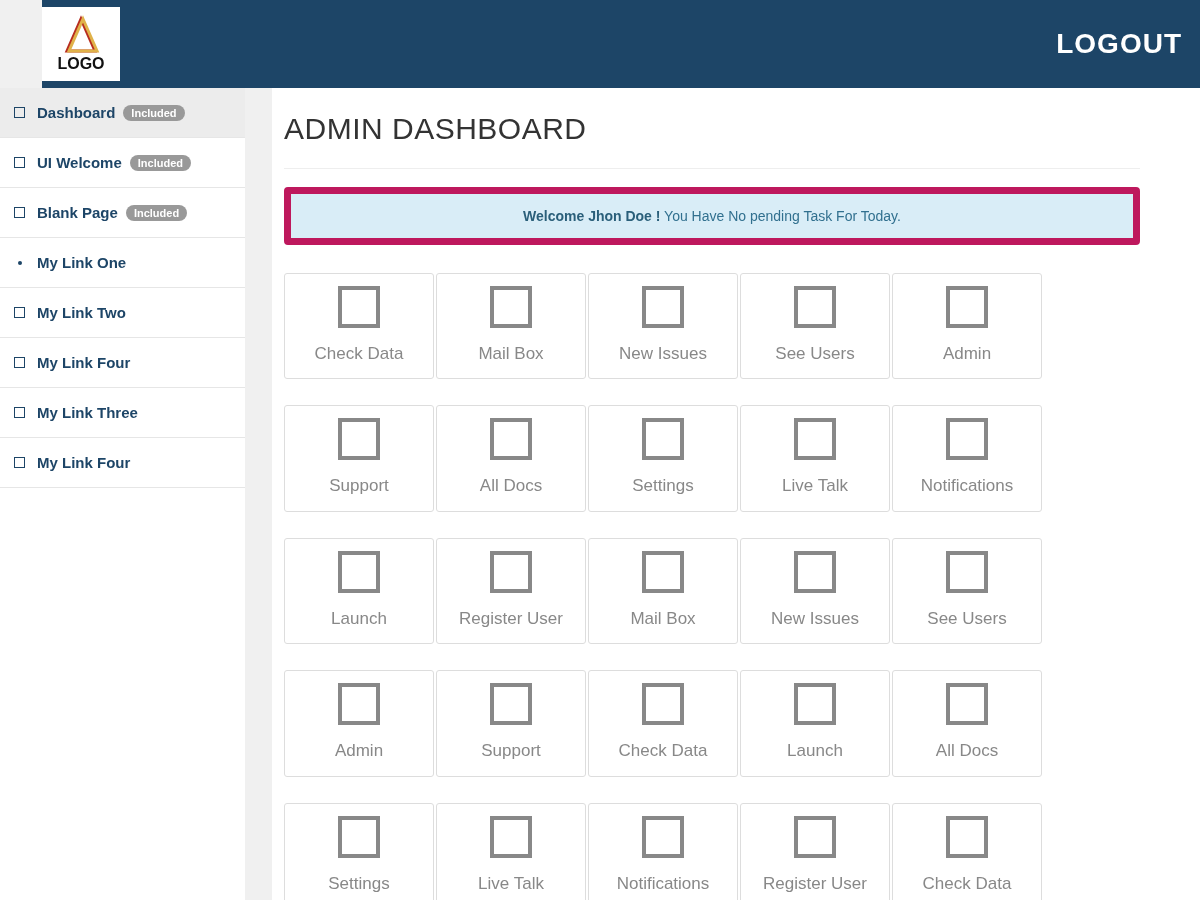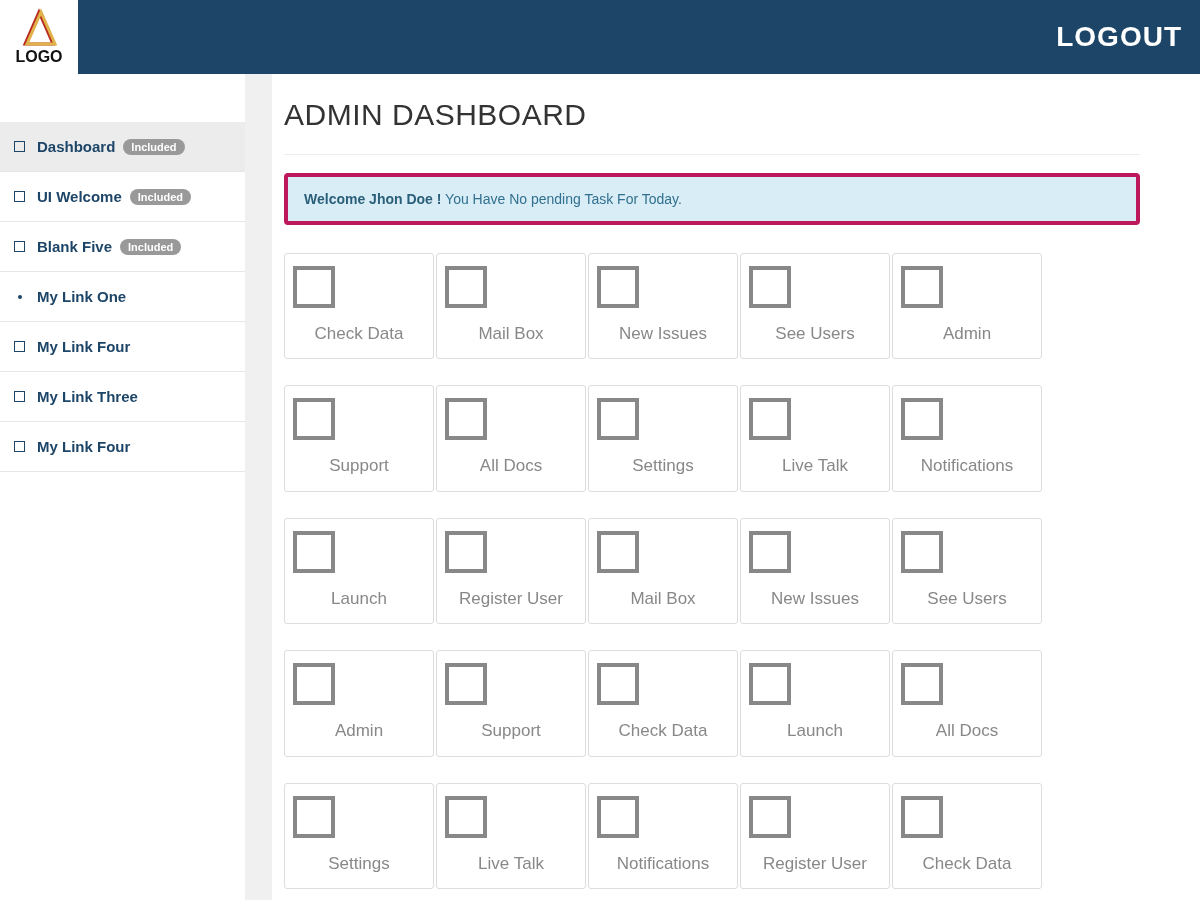--- a/index.html
+++ b/index.html
@@ -1,43 +1,44 @@
 <!DOCTYPE html>
 <html><head>
 <meta charset="utf-8">
 <style>
 * { box-sizing: border-box; margin: 0; padding: 0; }
 body { font-family: "Segoe UI", "Helvetica Neue", Arial, sans-serif; background: #f0f0f0; width: 1200px; height: 900px; overflow: hidden; }
 
 .topbar {
   background: #1d4567;
-  height: 74px;
+  height: 88px;
   display: flex;
   align-items: center;
   justify-content: space-between;
   padding: 0 18px 0 0;
   position: relative;
+  margin-left: 42px;
 }
 .logo-box {
   width: 78px; height: 74px;
   background: #fff;
   display: flex; flex-direction: column; align-items: center; justify-content: center;
   font-weight: 700; font-size: 16px; color: #111;
 }
 .logo-box svg { width: 40px; height: 40px; }
 .logout {
   color: #fff; font-size: 28px; font-weight: 700; letter-spacing: 1px; cursor: pointer;
 }
 
 .layout { display: flex; height: 826px; }
 
 .sidebar {
   width: 245px; background: #fff;
 }
-.sidebar ul { list-style: none; margin-top: 48px; }
+.sidebar ul { list-style: none; }
 .sidebar li {
   padding: 16px 14px;
   border-bottom: 1px solid #e6e6e6;
   color: #1d4567;
   font-size: 15px;
   font-weight: 600;
   display: flex; align-items: center;
   cursor: pointer;
 }
 .sidebar li.active { background: #ececec; }
@@ -54,30 +55,30 @@
 
 .main {
   flex: 1; background: #fff; margin-left: 27px; padding: 24px 60px 0 12px;
   overflow: hidden;
 }
 .page-title {
   font-size: 30px; font-weight: 400; color: #333; letter-spacing: 0.5px;
 }
 hr.rule { border: none; border-top: 1px solid #eee; margin: 22px 0 18px; }
 .alert {
-  background: #d9edf7; border: 4px solid #be185d; color: #31708f;
-  padding: 14px 16px; border-radius: 4px; font-size: 14px; margin-bottom: 28px;
+  background: #d9edf7; border: 7px solid #be185d; color: #31708f;
+  padding: 14px 16px; border-radius: 4px; font-size: 14px; margin-bottom: 28px; text-align: center;
 }
 .alert b { color: #2a5f7a; font-weight: 600; }
 
 .cards { display: flex; flex-wrap: wrap; gap: 0; }
 .card {
   width: 150px;
   border: 1px solid #ddd; border-radius: 3px;
-  display: flex; flex-direction: column; 
+  display: flex; flex-direction: column; align-items: center;
   padding: 12px 8px 14px;
   margin: 0 2px 26px 0;
   text-align: center;
 }
 .card .big-sq {
   width: 42px; height: 42px; border: 4px solid #888; margin-bottom: 16px;
 }
 .card .label {
   color: #888; font-size: 17px; line-height: 1.2;
 }
@@ -104,26 +105,30 @@
           <span>Dashboard</span>
           <span class="badge-pill">Included</span>
         </li>
         <li class="">
           <span class="sq-icon"></span>
           <span>UI Welcome</span>
           <span class="badge-pill">Included</span>
         </li>
         <li class="">
           <span class="sq-icon"></span>
-          <span>Blank Five</span>
+          <span>Blank Page</span>
           <span class="badge-pill">Included</span>
         </li>
         <li class="">
           <span class="dot-icon"></span>
           <span>My Link One</span>
+        </li>
+        <li class="">
+          <span class="sq-icon"></span>
+          <span>My Link Two</span>
         </li>
         <li class="">
           <span class="sq-icon"></span>
           <span>My Link Four</span>
         </li>
         <li class="">
           <span class="sq-icon"></span>
           <span>My Link Three</span>
         </li>
         <li class="">

